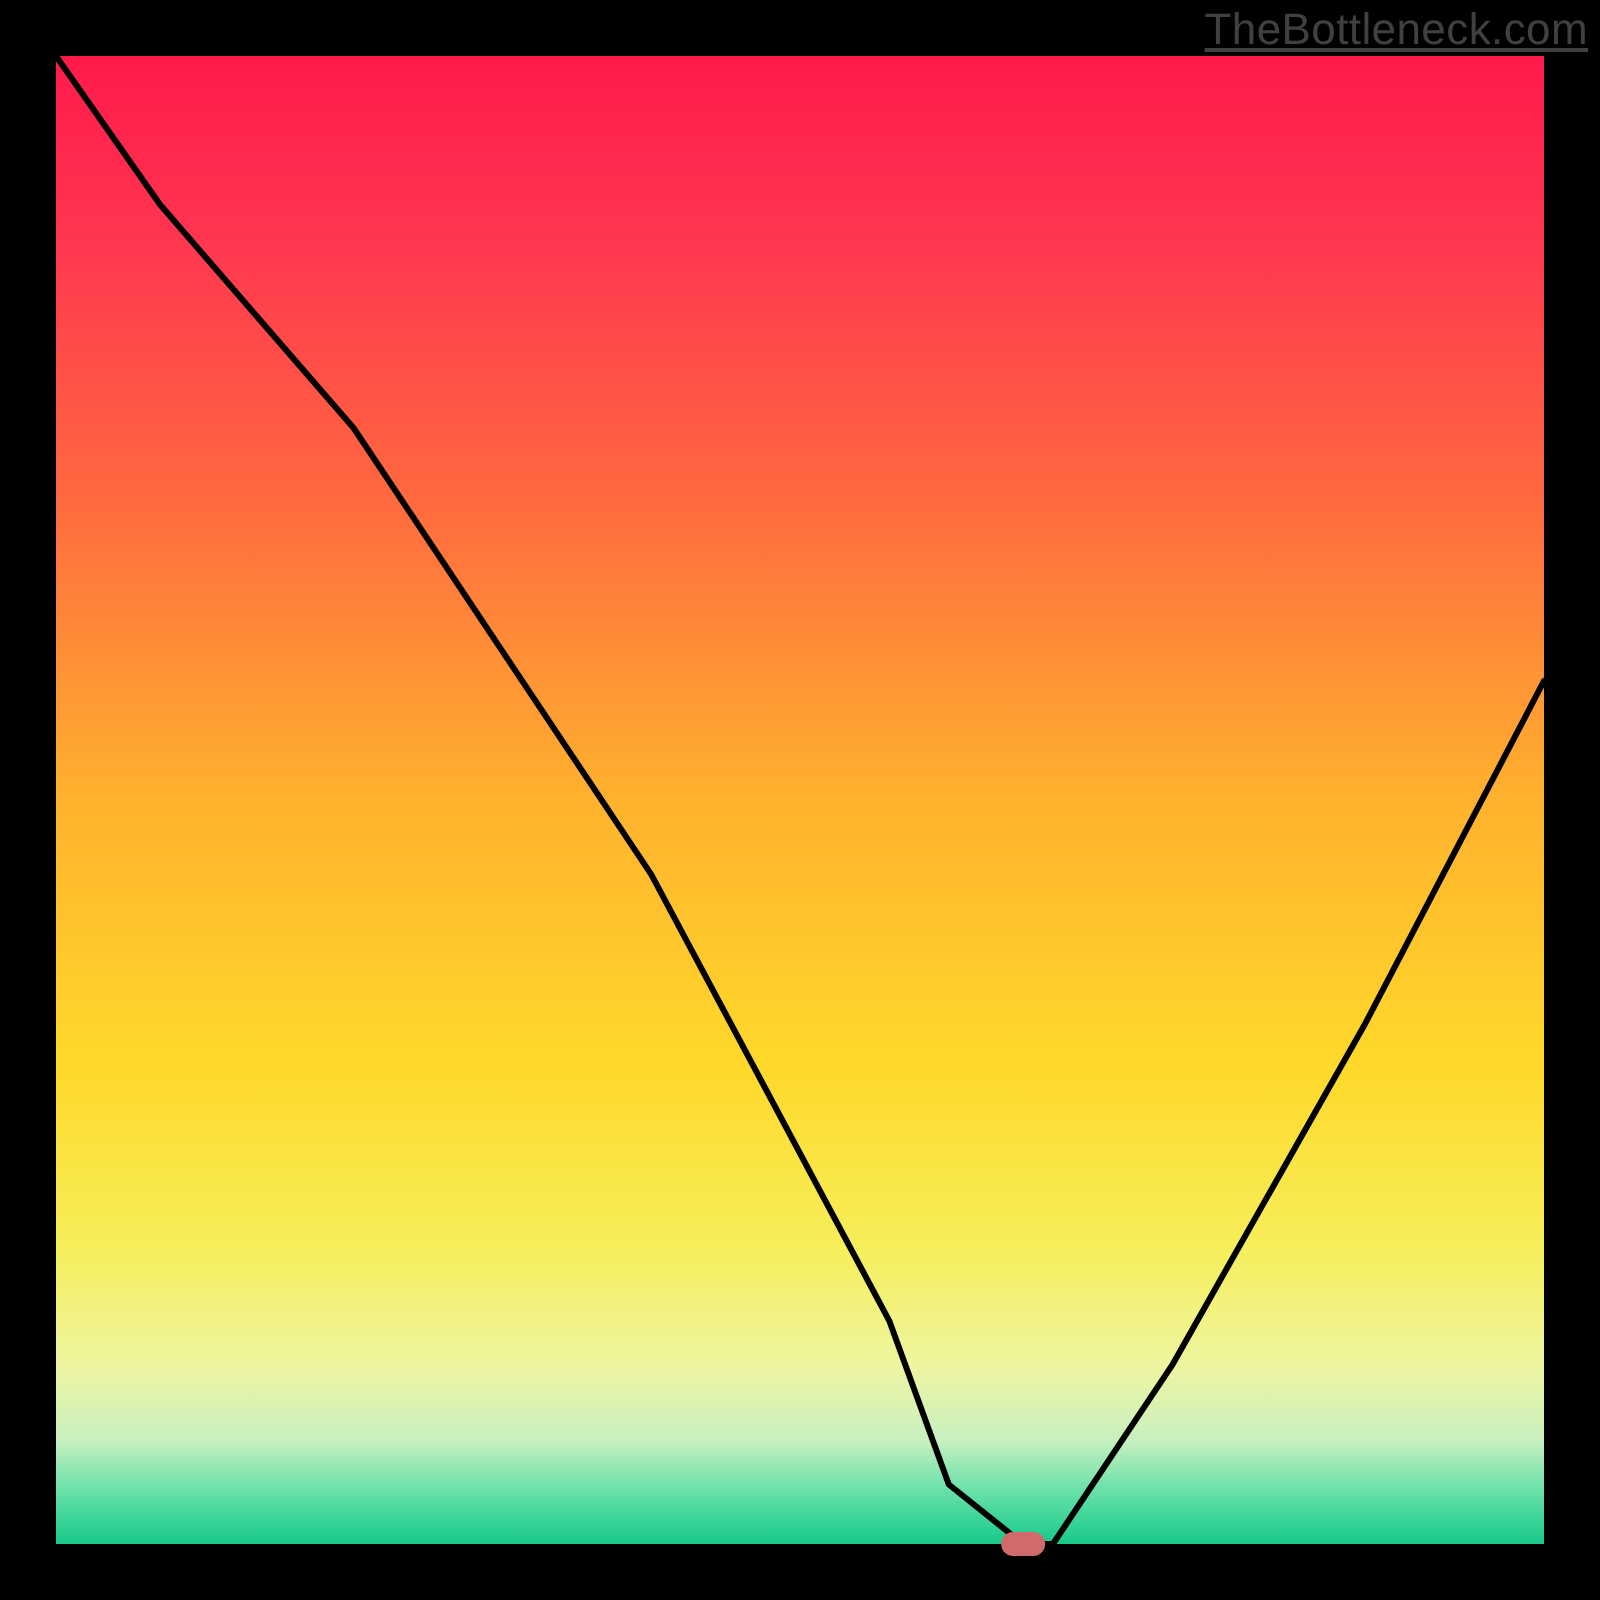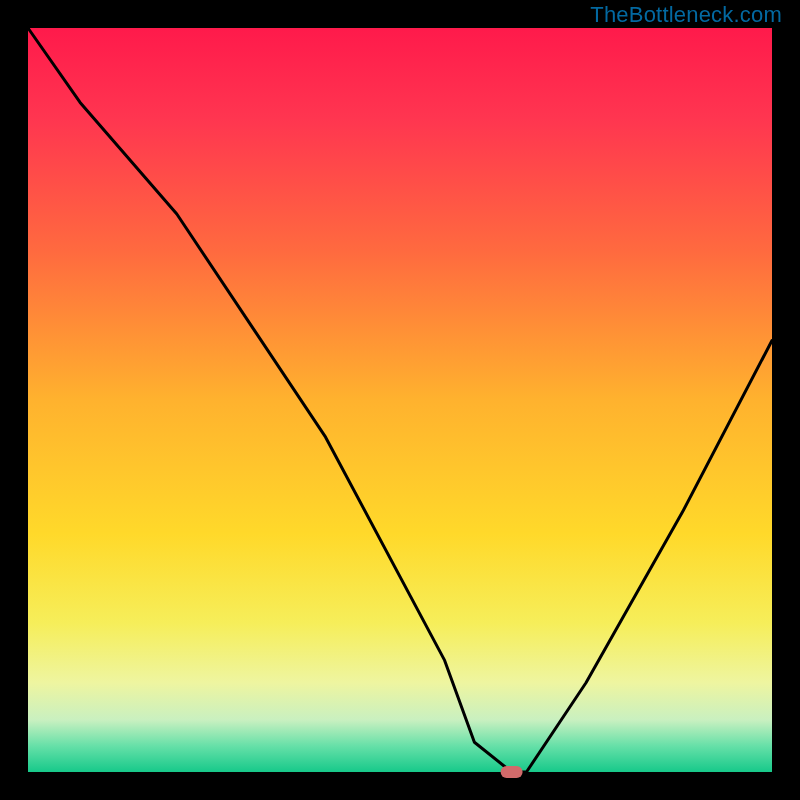--- a/index.html
+++ b/index.html
@@ -13,26 +13,27 @@
   }
   .frame {
     position: relative;
     width: 800px;
     height: 800px;
     box-sizing: border-box;
   }
   .watermark {
     position: absolute;
     top: 2px;
-    right: 18px;
-    color: #0369a1;
+    right: 6px;
+    color: #404040;
     font-size: 22px;
     font-weight: 500;
     letter-spacing: 0.2px;
     z-index: 3;
+    text-decoration: underline;
   }
   svg {
     display: block;
   }
 </style>
 </head>
 <body>
 
 <div class="frame">
   <div class="watermark">TheBottleneck.com</div>

